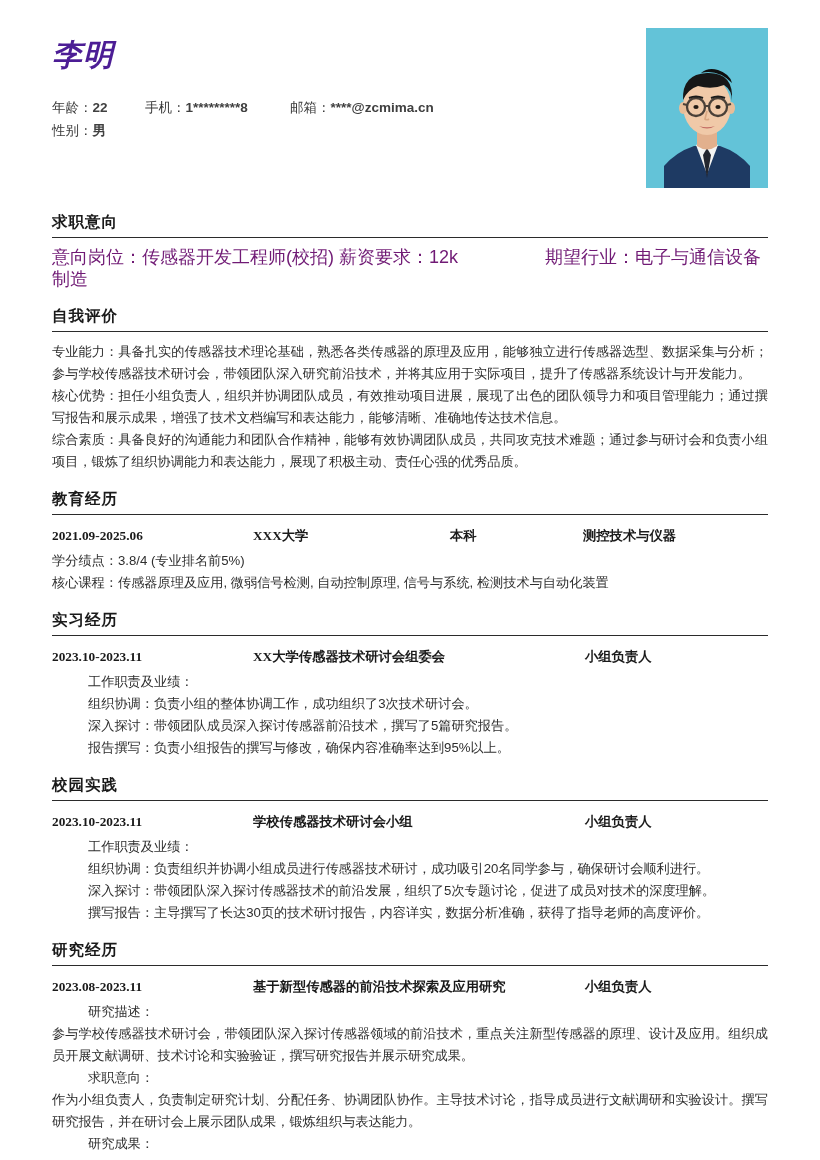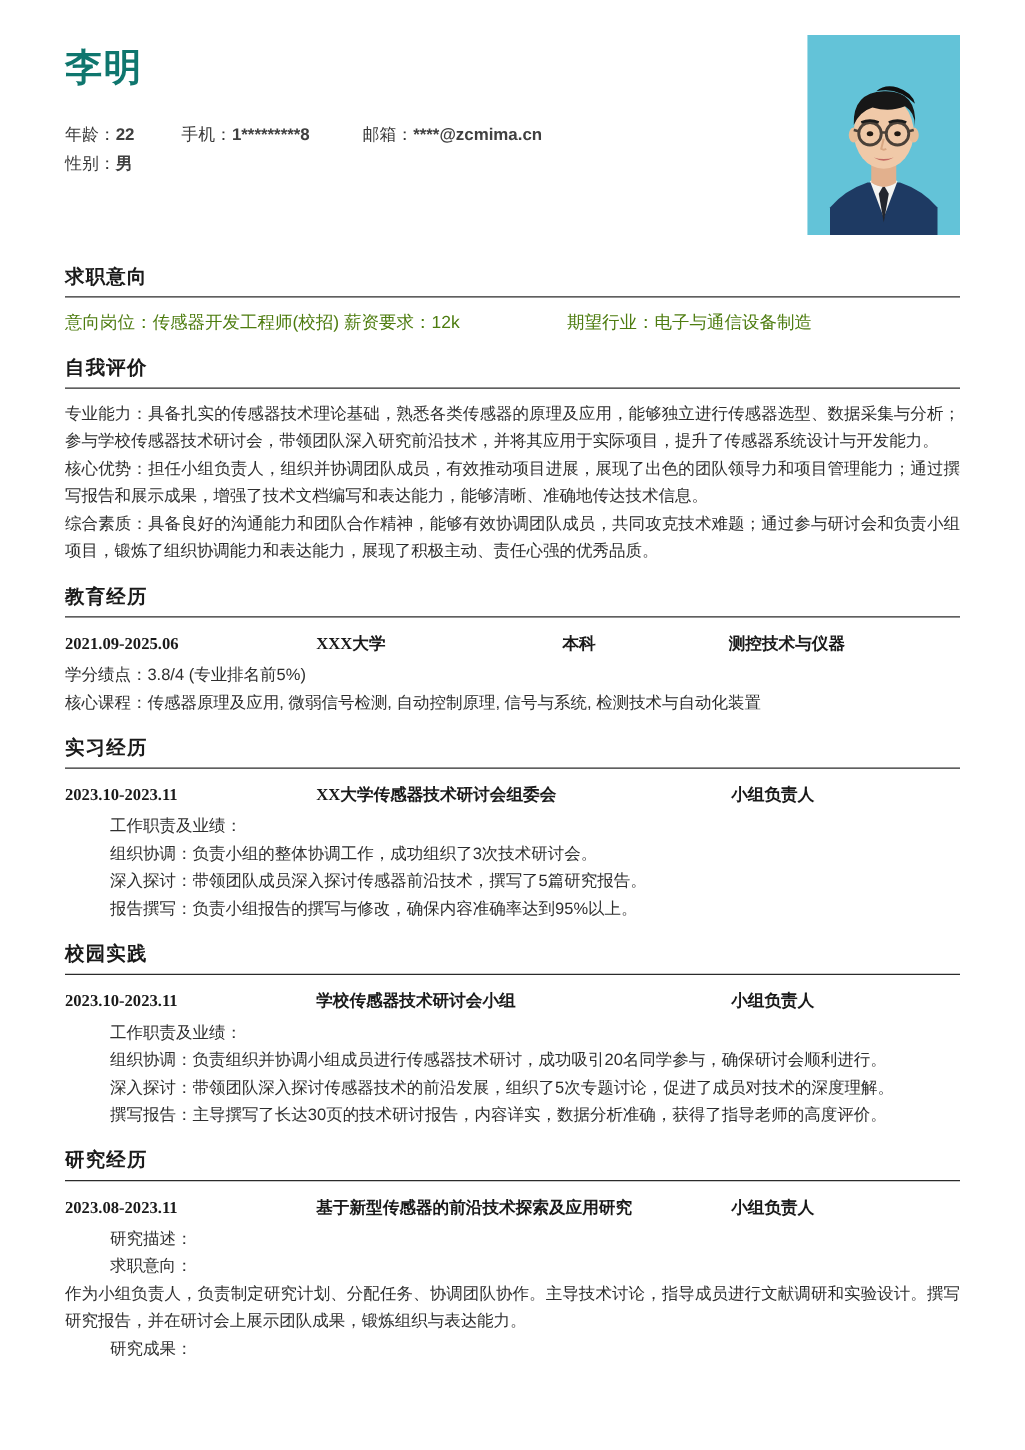--- a/index.html
+++ b/index.html
@@ -21,24 +21,25 @@
 
   
   .header {
     position: relative;
     padding: 34px 52px 0 52px;
     height: 196px;
   }
   .name {
     font-size: 30px;
     font-weight: 700;
-    color: #0f766e;
+    color: #4c1d95;
     letter-spacing: 1px;
     line-height: 42px;
     margin-bottom: 20px;
+    font-style: italic;
   }
   .contact-row {
     font-size: 13.5px;
     color: #3a3a3a;
     line-height: 23px;
     white-space: nowrap;
   }
   .contact-row .field { display: inline-block; }
   .contact-row .label { color: #3a3a3a; }
   .contact-row .value { color: #404040; font-weight: bold; }
@@ -72,23 +73,23 @@
     line-height: 24px;
     padding-bottom: 3px;
   }
   .section-rule {
     height: 0;
     border-bottom: 1.6px solid #2b2b2b;
     margin-bottom: 9px;
   }
 
   .body-line {
-    font-size: 14px;
+    font-size: 18px;
     line-height: 21.5px;
-    color: #4d7c0f;
+    color: #701a75;
   }
   .para {
     font-size: 13.2px;
     line-height: 22px;
     color: #2e2e2e;
     text-align: justify;
   }
 
   
   .entry-row {
@@ -238,18 +239,19 @@
 
   <div class="section">
     <div class="section-head">
       <div class="section-title">研究经历</div>
       <div class="section-rule"></div>
     </div>
     <div class="entry-row">
       <span class="col c-date">2023.08-2023.11</span><span class="col c-org-wide">基于新型传感器的前沿技术探索及应用研究</span><span class="col c-role">小组负责人</span>
     </div>
     <div class="job-line">研究描述：</div>
+    <div class="para">参与学校传感器技术研讨会，带领团队深入探讨传感器领域的前沿技术，重点关注新型传感器的原理、设计及应用。组织成员开展文献调研、技术讨论和实验验证，撰写研究报告并展示研究成果。</div>
     <div class="job-line">求职意向：</div>
     <div class="para">作为小组负责人，负责制定研究计划、分配任务、协调团队协作。主导技术讨论，指导成员进行文献调研和实验设计。撰写研究报告，并在研讨会上展示团队成果，锻炼组织与表达能力。</div>
     <div class="job-line">研究成果：</div>
   </div>
 
 </div>
 
 </body></html>

